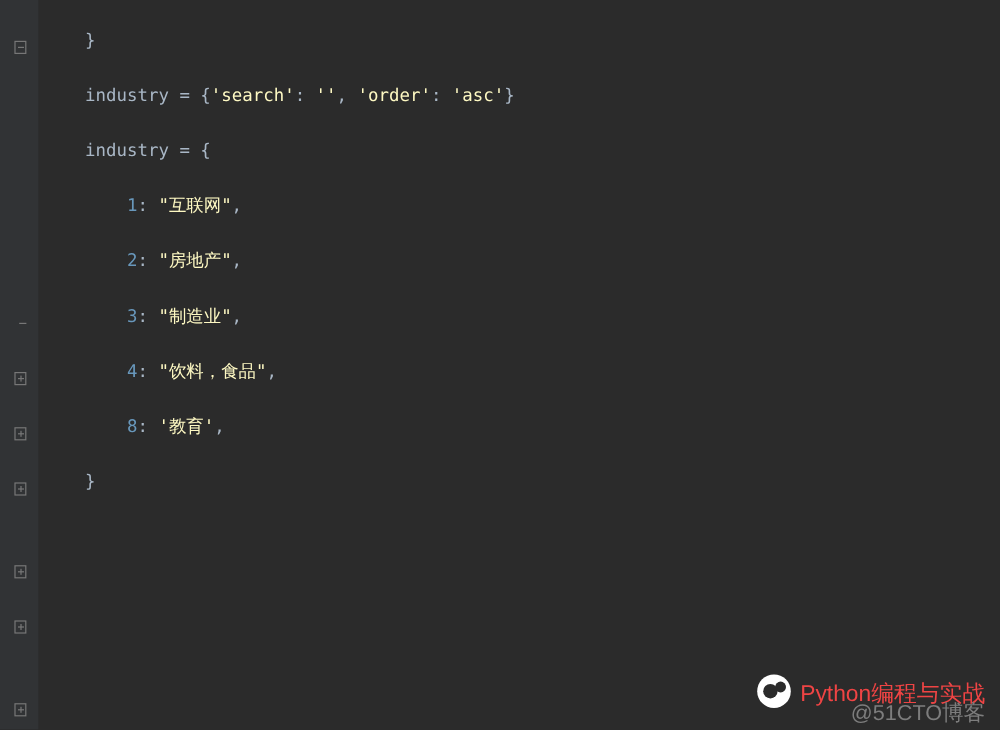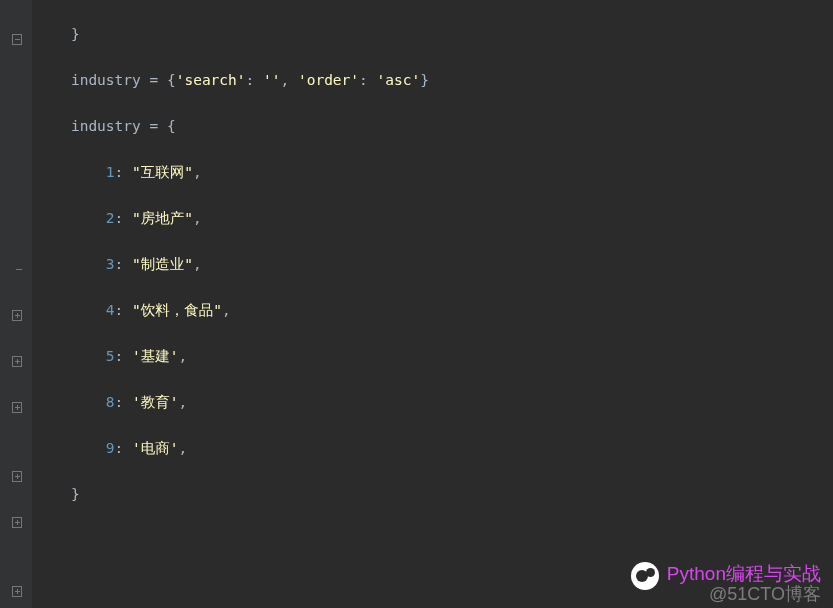--- a/index.html
+++ b/index.html
@@ -74,23 +74,23 @@
   .s-default { color: #a9b7c6; }
   .s-num { color: #6897bb; }
   .s-str { color: #fef9c3; }
   .s-op { color: #a9b7c6; }
   
   .wm {
     position: absolute;
     right: 12px;
     bottom: 18px;
     display: flex;
-    align-items: flex-start;
+    align-items: flex-end;
     gap: 8px;
-    color: #d946ef;
+    color: #ef4444;
     font-family: "Microsoft YaHei", sans-serif;
     pointer-events: none;
   }
   .wm-icon {
     width: 28px; height: 28px;
     border-radius: 50%;
     background: #fff;
     position: relative;
   }
   .wm-icon::before, .wm-icon::after {
@@ -124,23 +124,21 @@
       <div class="gutter-icon plus" style="top: 586px;"></div>
     </div>
   <div class="code">
 <div class="line"><span class="s-default">    </span><span class="s-default">}</span></div>
 <div class="line"><span class="s-default">    </span><span class="s-default">industry</span><span class="s-op"> = </span><span class="s-op">{</span><span class="s-str">'search'</span><span class="s-op">: </span><span class="s-str">''</span><span class="s-op">, </span><span class="s-str">'order'</span><span class="s-op">: </span><span class="s-str">'asc'</span><span class="s-op">}</span></div>
 <div class="line"><span class="s-default">    </span><span class="s-default">industry</span><span class="s-op"> = </span><span class="s-op">{</span></div>
 <div class="line"><span class="s-default">        </span><span class="s-num">1</span><span class="s-op">: </span><span class="s-str">"互联网"</span><span class="s-op">,</span></div>
 <div class="line"><span class="s-default">        </span><span class="s-num">2</span><span class="s-op">: </span><span class="s-str">"房地产"</span><span class="s-op">,</span></div>
 <div class="line"><span class="s-default">        </span><span class="s-num">3</span><span class="s-op">: </span><span class="s-str">"制造业"</span><span class="s-op">,</span></div>
 <div class="line"><span class="s-default">        </span><span class="s-num">4</span><span class="s-op">: </span><span class="s-str">"饮料，食品"</span><span class="s-op">,</span></div>
-<div class="line"><span class="s-default">        </span><span class="s-num">5</span><span class="s-op">: </span><span class="s-str">'基建'</span><span class="s-op">,</span></div>
 <div class="line"><span class="s-default">        </span><span class="s-num">8</span><span class="s-op">: </span><span class="s-str">'教育'</span><span class="s-op">,</span></div>
-<div class="line"><span class="s-default">        </span><span class="s-num">9</span><span class="s-op">: </span><span class="s-str">'电商'</span><span class="s-op">,</span></div>
 <div class="line"><span class="s-default">    </span><span class="s-op">}</span></div>
 
 
 
 
 
 
 
 
 

